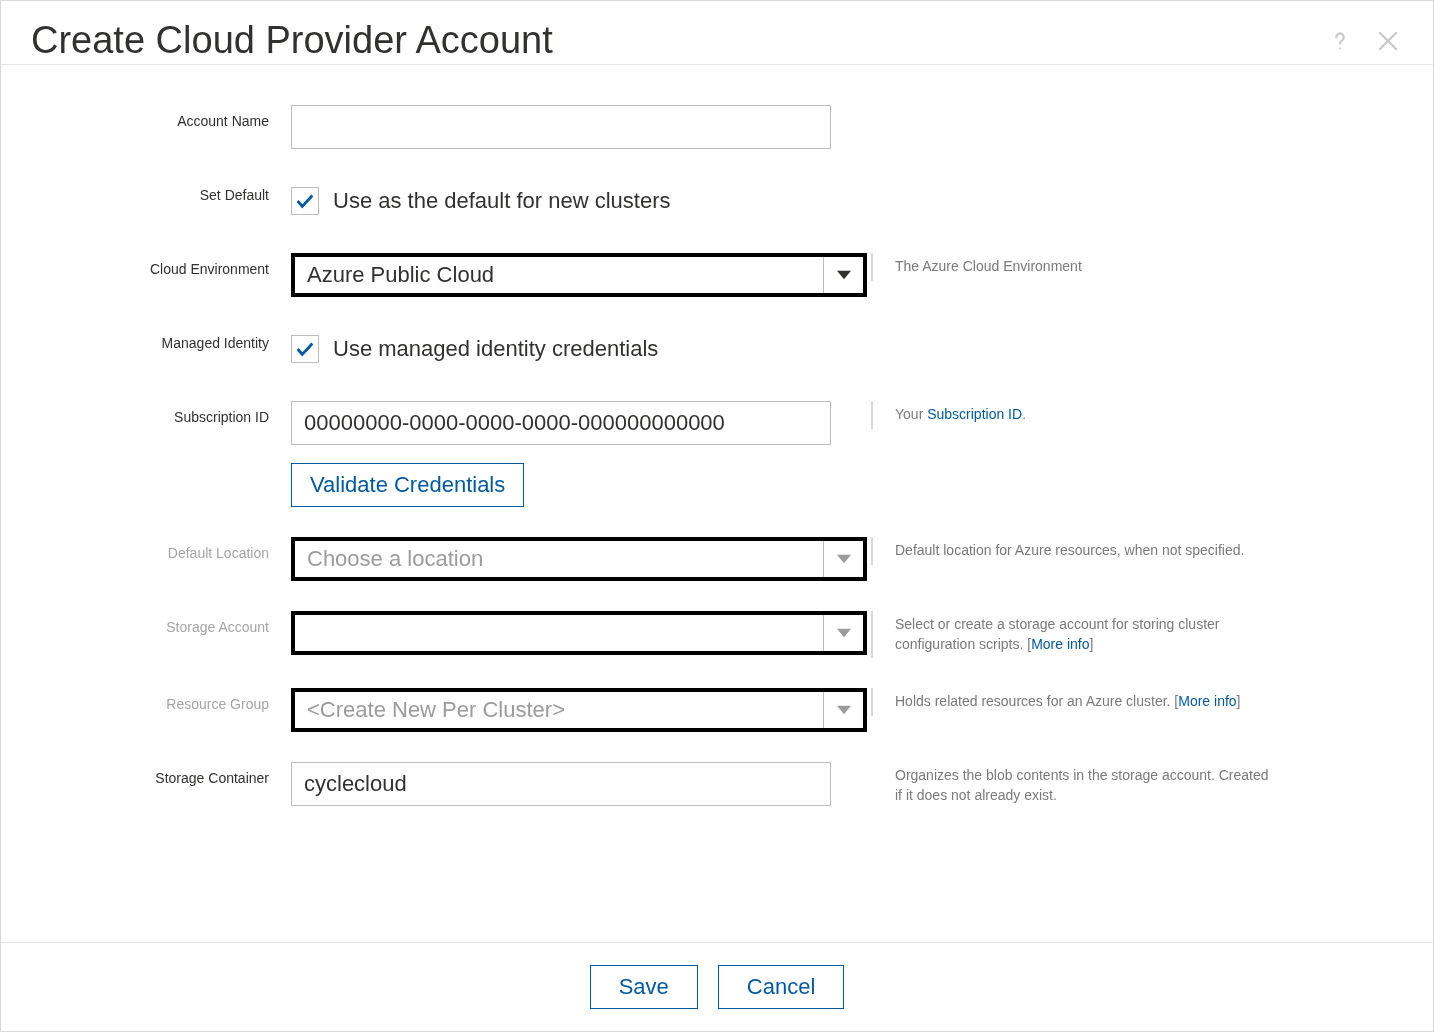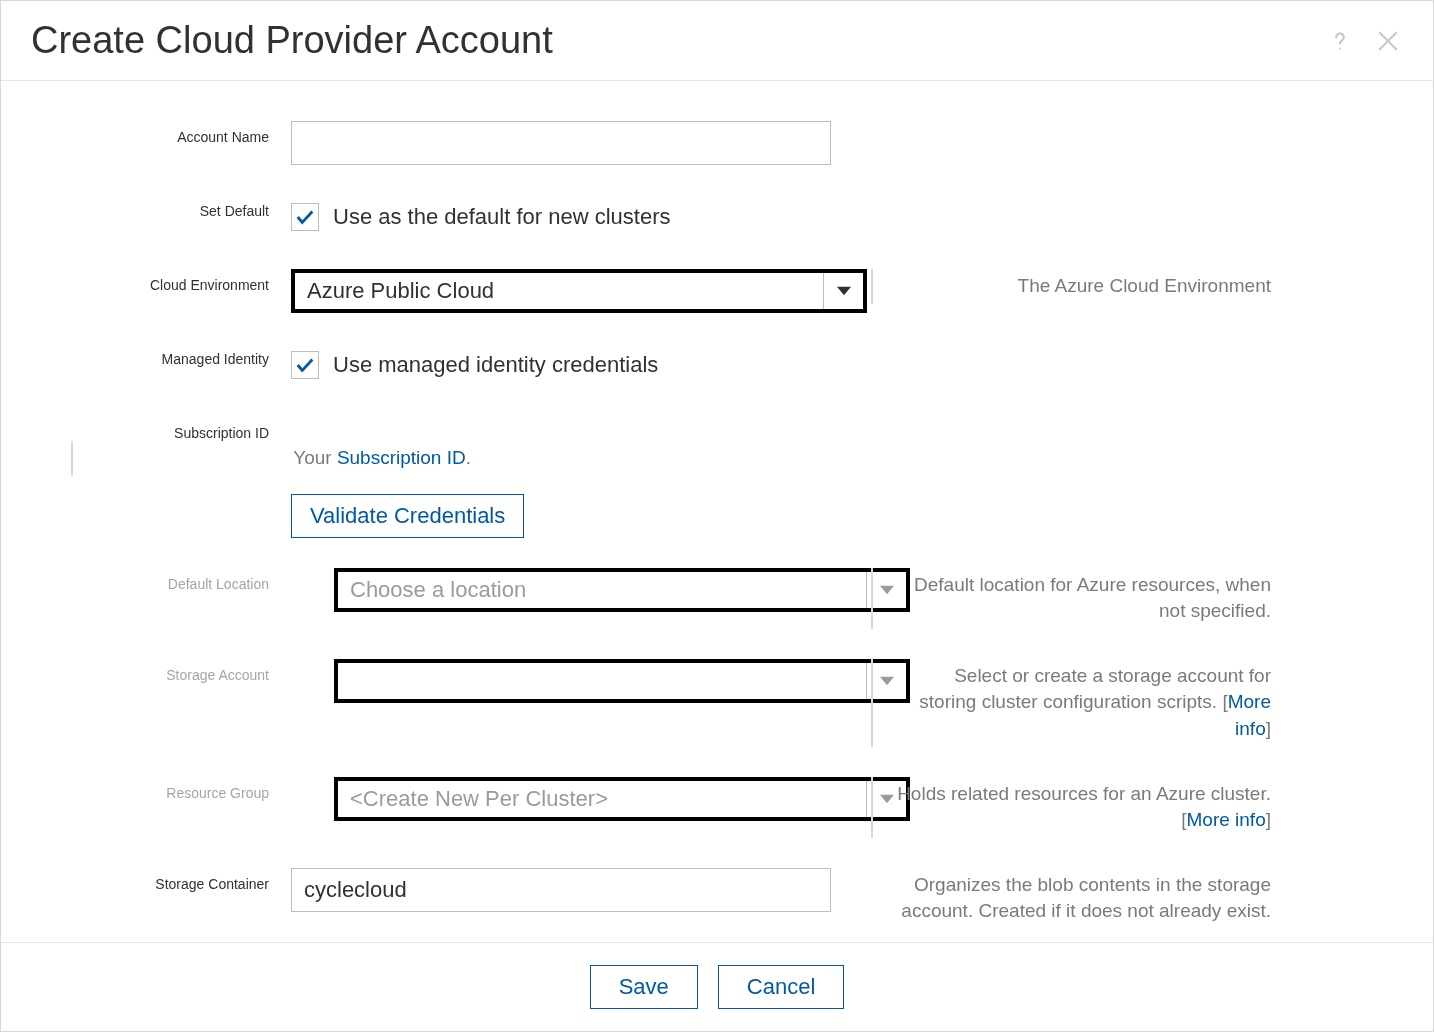--- a/index.html
+++ b/index.html
@@ -1,35 +1,35 @@
 <!DOCTYPE html>
 <html><head>
 <meta charset="utf-8">
 <style>
   * { box-sizing: border-box; margin: 0; padding: 0; }
   html, body { width: 1434px; height: 1032px; font-family: "Segoe UI", Arial, sans-serif; background: #fff; color: #323130; }
   .dialog { width: 1434px; height: 1032px; border: 1px solid #d8d8d8; display: flex; flex-direction: column; }
-  .dialog-header { display: flex; align-items: center; justify-content: space-between; padding: 18px 30px 18px 30px; border-bottom: 1px solid #e6e6e6; }
+  .dialog-header { display: flex; align-items: center; justify-content: space-between; padding: 18px 30px 2px 30px; border-bottom: 1px solid #e6e6e6; }
   .dialog-title { font-size: 38px; font-weight: 300; color: #323130; }
   .header-icons { display: flex; align-items: center; gap: 18px; }
   .header-icon { width: 30px; height: 30px; color: #c9c9c9; cursor: pointer; }
   .dialog-body { flex: 1; padding: 40px 30px 30px 30px; overflow: auto; }
   .form-row { display: flex; align-items: flex-start; margin-bottom: 30px; min-height: 44px; }
-  .form-row.tight { margin-bottom: 18px; flex-direction: column; }
+  .form-row.tight { margin-bottom: 18px; }
   .form-label { width: 260px; text-align: right; padding-right: 22px; padding-top: 8px; font-size: 14px; color: #323130; white-space: nowrap; }
   .form-label.disabled { color: #a5a5a5; }
   .form-control { width: 540px; }
-  .form-help { margin-left: 40px; width: 400px; font-size: 19px; color: #7a7a7a; line-height: 1.4; border-left: 2px solid #d8d8d8; padding-left: 22px; padding-top: 4px; padding-bottom: 4px; text-align: right; }
+  .form-help { margin-left: 40px; width: 400px; font-size: 14px; color: #7a7a7a; line-height: 1.4; border-left: 2px solid #d8d8d8; padding-left: 22px; padding-top: 4px; padding-bottom: 4px; }
   .form-help.noborder { border-left: none; padding-left: 24px; }
   input[type=text].text-input {
     width: 540px; height: 44px; border: 1px solid #bdbdbd; font-size: 22px; padding: 0 12px; background: #fff; color: #323130;
   }
   input[type=text].text-input::placeholder { color: #9b9b9b; }
   .select-box { width: 576px; height: 44px; border: 4px solid #000000; display: flex; align-items: stretch; background: #fff; }
-  .select-box.disabled { color: #9b9b9b; margin-left: 43px; }
+  .select-box.disabled { color: #9b9b9b; }
   .select-text { flex: 1; padding: 0 12px; display: flex; align-items: center; font-size: 22px; }
   .select-caret { width: 40px; border-left: 1px solid #bdbdbd; display: flex; align-items: center; justify-content: center; }
   .select-caret svg { width: 14px; height: 14px; }
   .select-box.disabled .select-caret svg { color: #9b9b9b; }
   .checkbox-row { display: flex; align-items: center; height: 44px; }
   .checkbox { width: 28px; height: 28px; border: 1px solid #bdbdbd; display: flex; align-items: center; justify-content: center; margin-right: 14px; cursor: pointer; }
   .checkbox svg { width: 22px; height: 22px; color: #005AA3; }
   .checkbox-label { font-size: 22px; }
   .link { color: #005AA3; cursor: pointer; }
   .btn-outline { border: 1.2px solid #005AA3; color: #005AA3; background: #fff; font-size: 22px; padding: 8px 18px; cursor: pointer; }
@@ -101,20 +101,23 @@
           <svg viewBox="0 0 24 24" fill="none" stroke="currentColor" stroke-width="3">
               <polyline points="4 12 9 18 20 6"></polyline>
             </svg>
         </span>
         <span class="checkbox-label">Use managed identity credentials</span>
       </div>
     </div>
 
     <div class="form-row tight">
       <div class="form-label">Subscription ID</div>
+      <div class="form-control">
+        <input type="text" class="text-input" value="00000000-0000-0000-0000-000000000000" style="">
+      </div>
       <div class="form-help">
         <span>Your </span><span class="link">Subscription ID</span><span>.</span>
       </div>
     </div>
 
     <div class="form-row">
       <div class="form-label"></div>
       <div class="form-control">
         <button class="btn-outline">Validate Credentials</button>
       </div>

